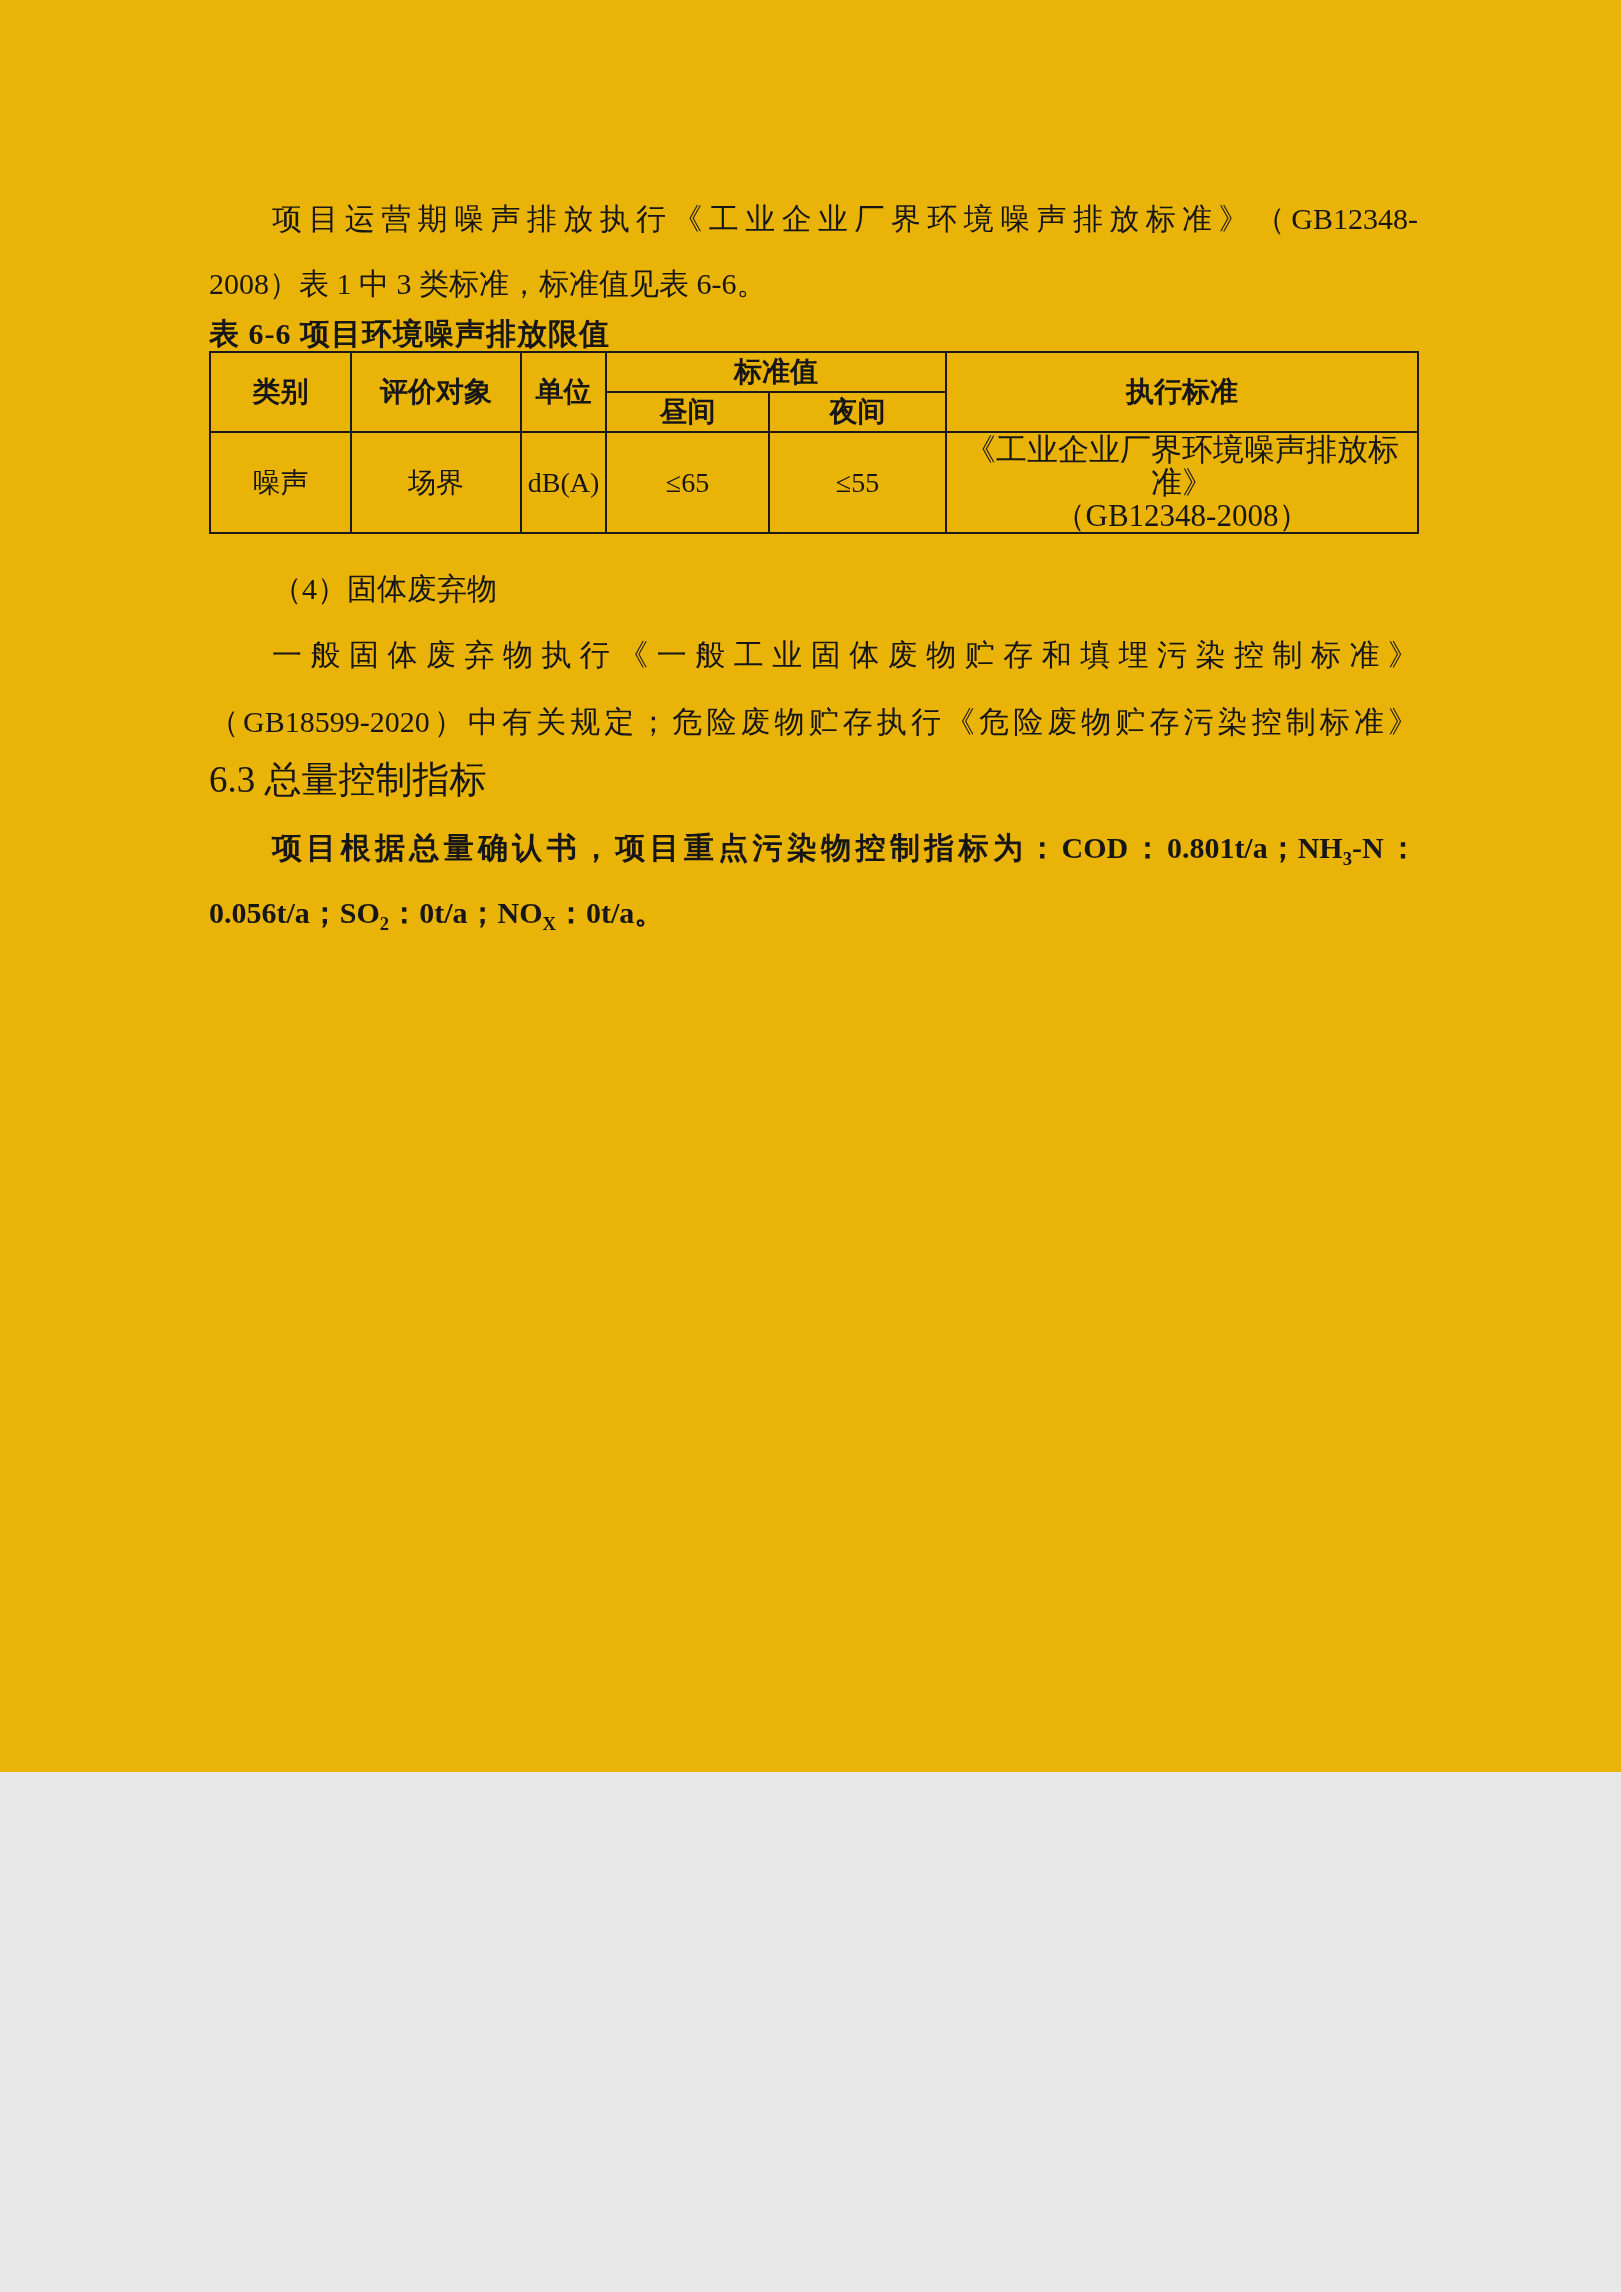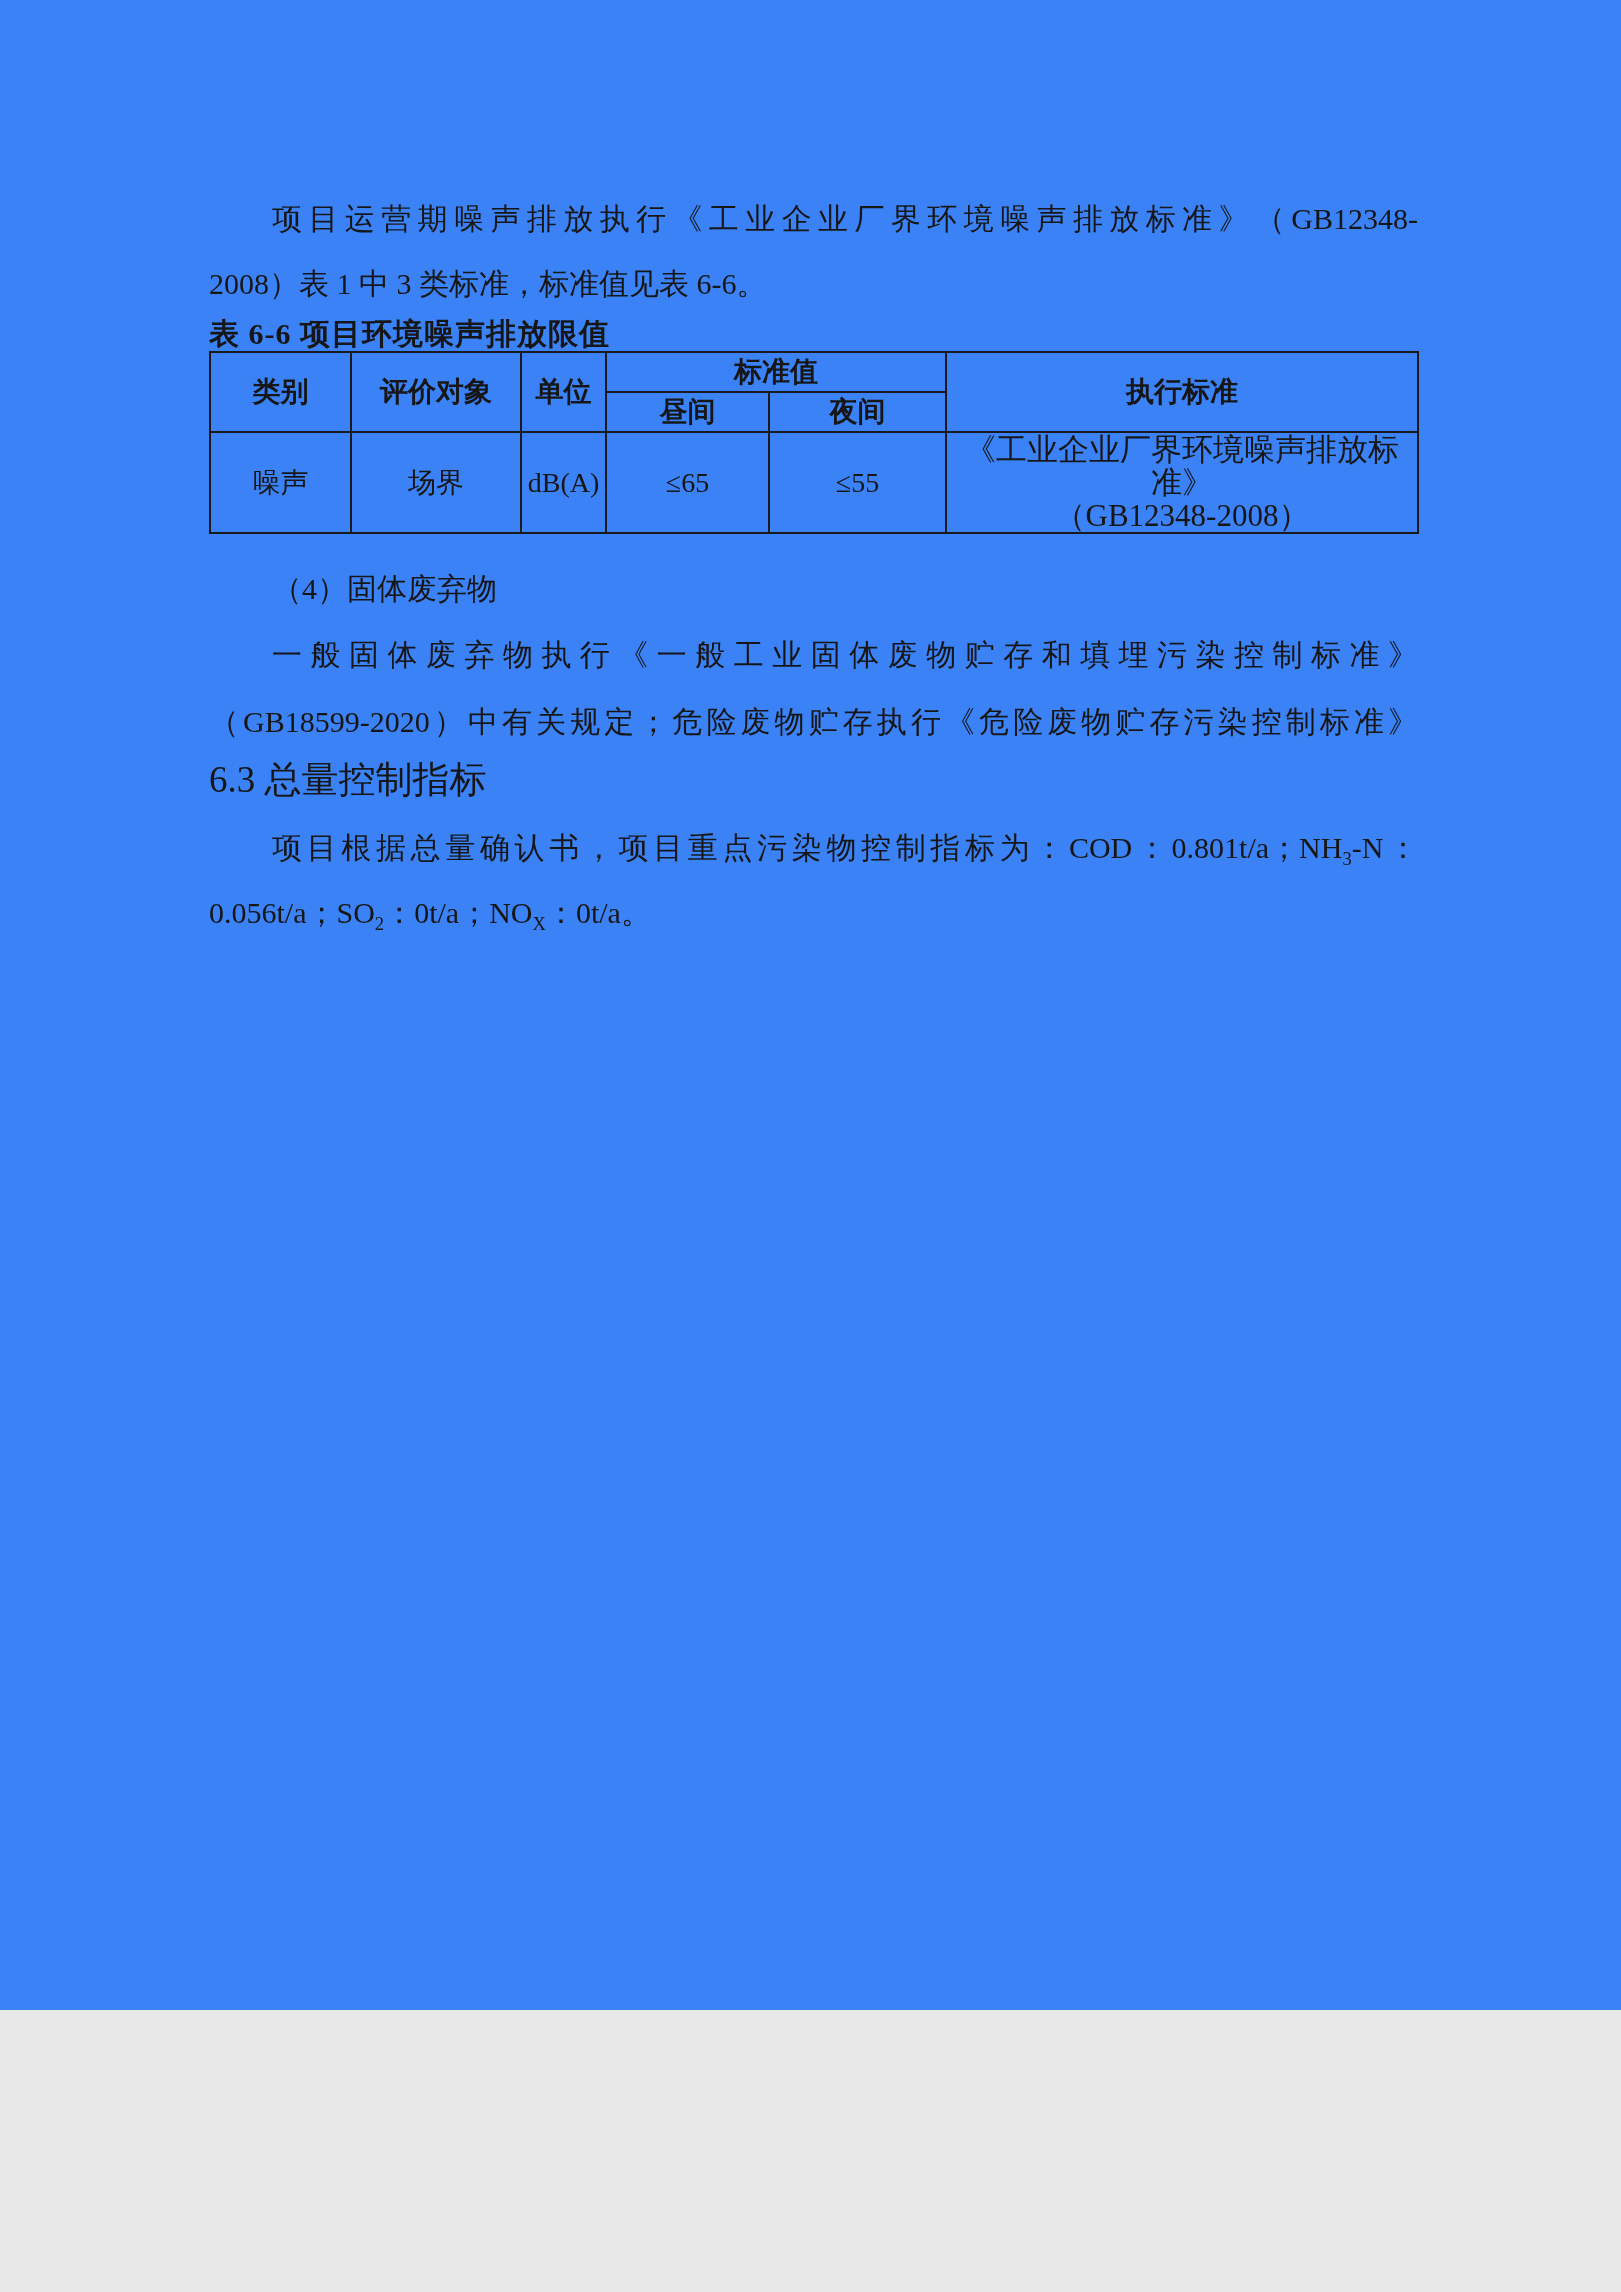--- a/index.html
+++ b/index.html
@@ -1,34 +1,34 @@
 <!DOCTYPE html>
 <html><head>
 <meta charset="utf-8">
 <style>
   html,body{margin:0;padding:0;background:#e8e8e8;}
   .page{
     position:relative;
-    width:1621px;height:2010px;
-    background:#3b82f6;
+    width:1621px;height:1772px;
+    background:#eab308;
     margin:0 auto;
     font-family:"Liberation Serif","DejaVu Serif",serif;
     color:#161616;
     overflow:hidden;
   }
   .content{position:absolute;left:209px;top:0;width:1209px;}
   .para{font-size:30px;}
   .para .line{line-height:65px;text-align:left;}
   .para .line.fill{text-align:justify;text-align-last:justify;}
   .para .line.indent{text-indent:63px;}
   .para sub{font-size:0.62em;line-height:0;}
   .p-first{margin-top:186px;}
   .p-solid-title{margin-top:21.6px;}
   .p-solid-body .line{line-height:67px;}
-  .p-total{margin-top:11.8px;}
+  .p-total{margin-top:11.8px;font-weight:bold;}
   .table-title{
     font-size:30px;font-weight:bold;
     line-height:35px;height:35px;
     text-align:left;
     letter-spacing:1px;
   }
   table.noise{
     width:1209px;border-collapse:collapse;table-layout:fixed;
     font-size:28px;
   }

